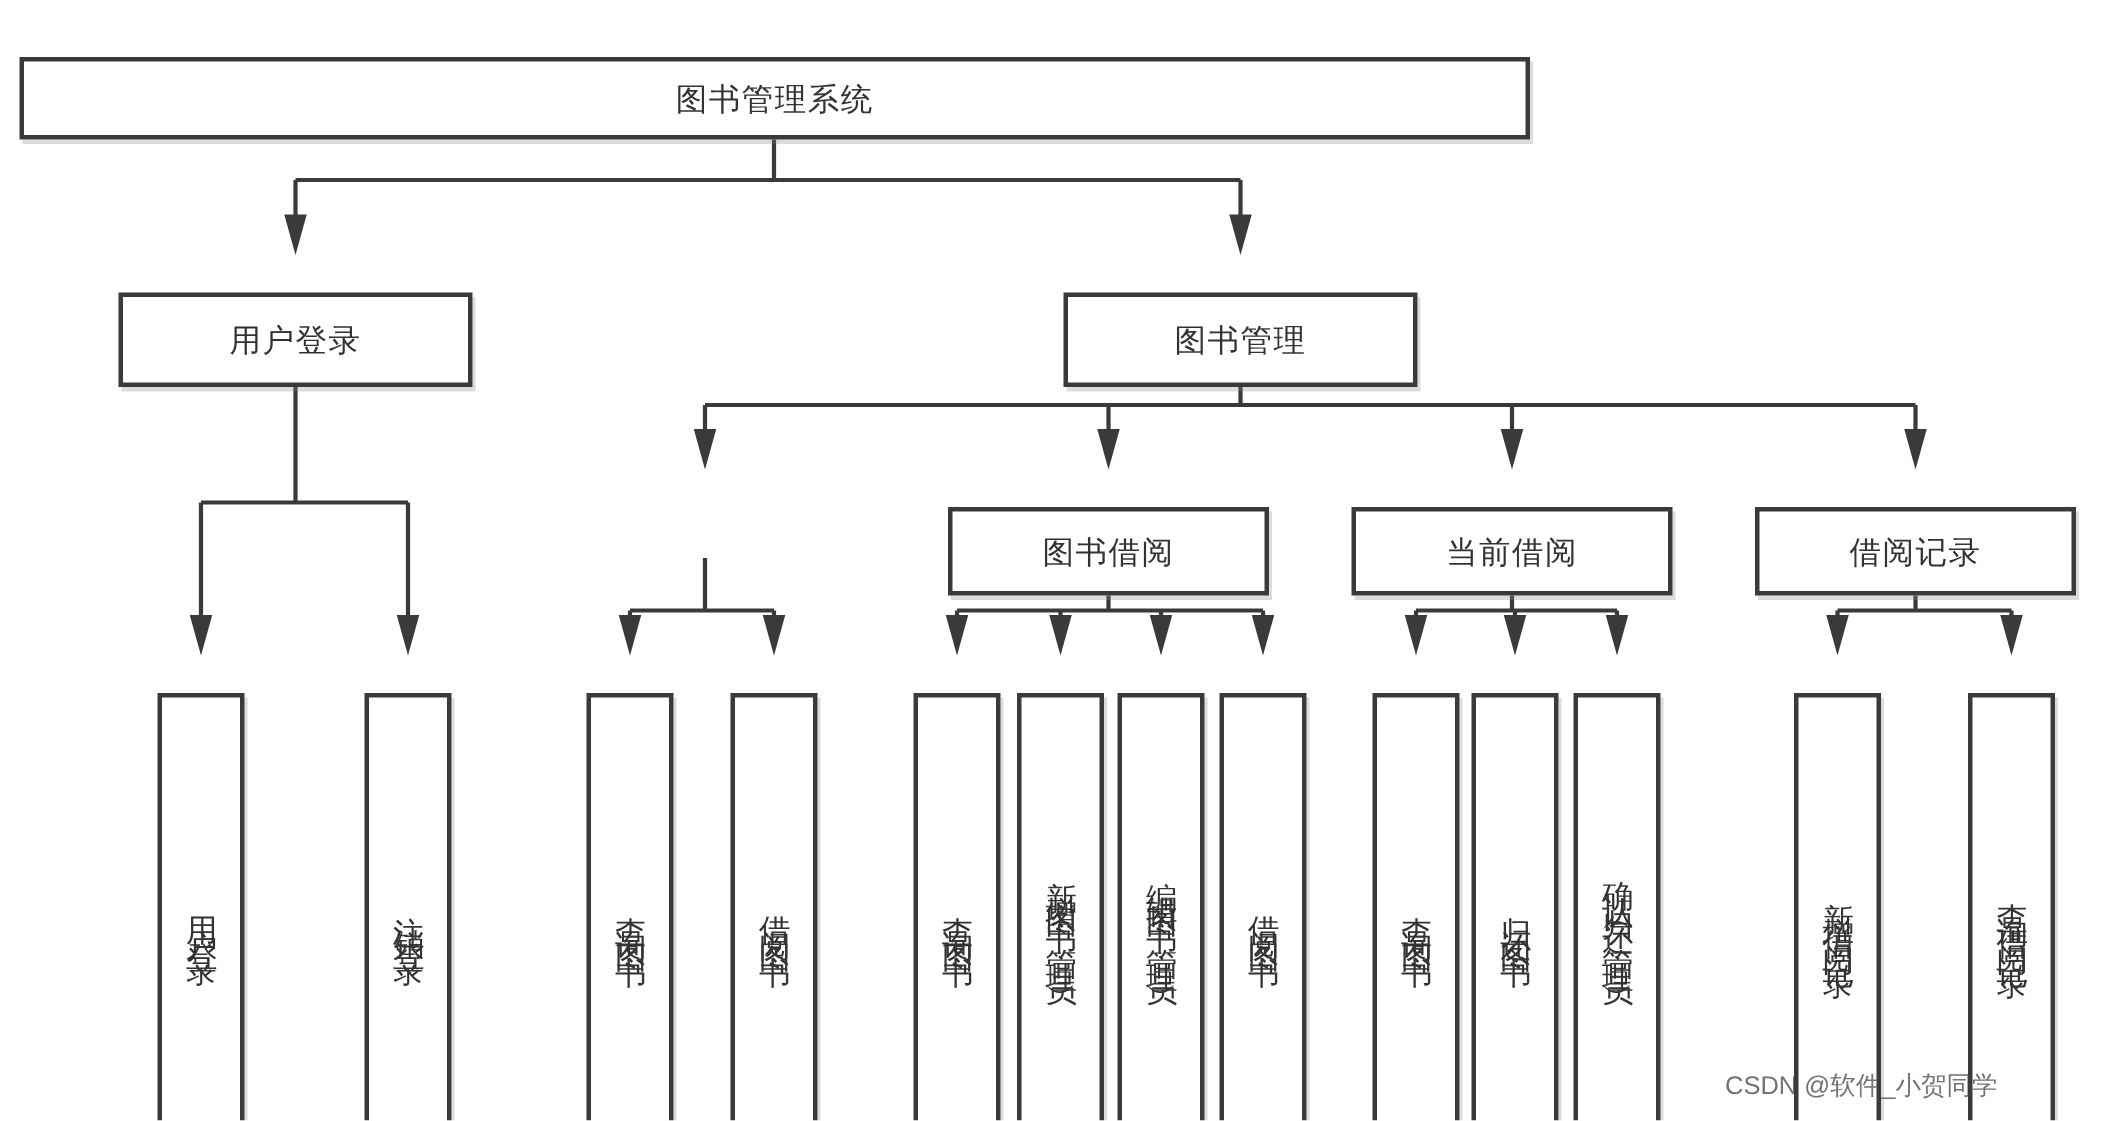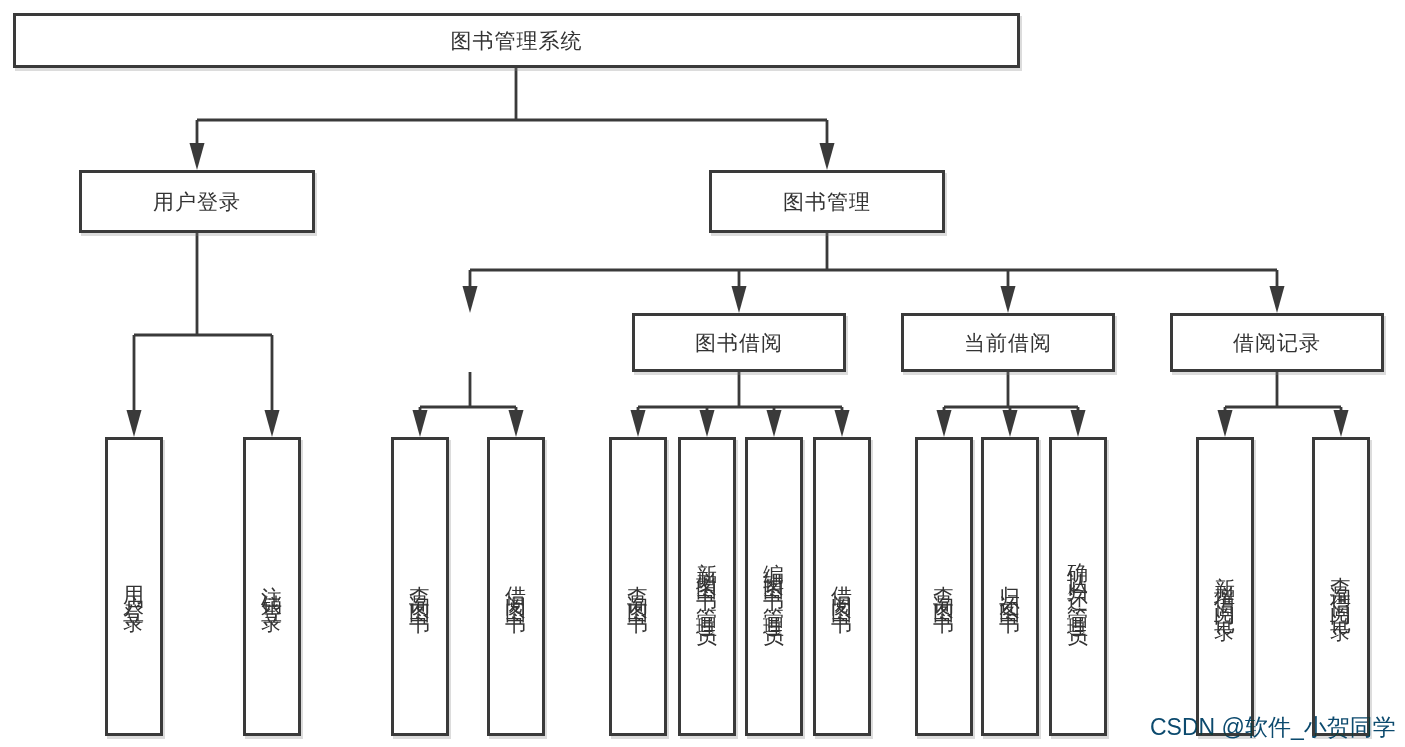--- a/index.html
+++ b/index.html
@@ -23,20 +23,21 @@
   }
   .box {
     position: absolute;
     background: #ffffff;
     border: 3px solid #3a3a3a;
     display: flex;
     align-items: center;
     justify-content: center;
     z-index: 1;
     box-shadow: 2px 3px 0 rgba(130,130,130,0.28);
+    margin-top: 25px;
   }
   .box .hlabel {
     font-size: 21px;
     color: #333333;
     letter-spacing: 1px;
     white-space: nowrap;
   }
   .root  { left: 13px;  top: 13px;  width: 1007px; height: 55px; }
   .l2    { top: 170px; height: 63px; width: 236px; }
   .l3    { top: 313px; height: 59px; width: 214px; }
@@ -47,22 +48,22 @@
     font-size: 21px;
     letter-spacing: 9px;
     color: #333333;
     line-height: 1;
   }
   .watermark {
     position: absolute;
     left: 1150px;
     top: 712px;
     z-index: 2;
-    font-size: 23px;
-    color: #0c4a6e;
+    font-size: 17px;
+    color: #737373;
     white-space: nowrap;
     mix-blend-mode: darken;
     text-shadow: 1px 1px 1px rgba(255,255,255,0.8);
   }
 </style>
 </head>
 <body>
 
 <div class="canvas">
 

